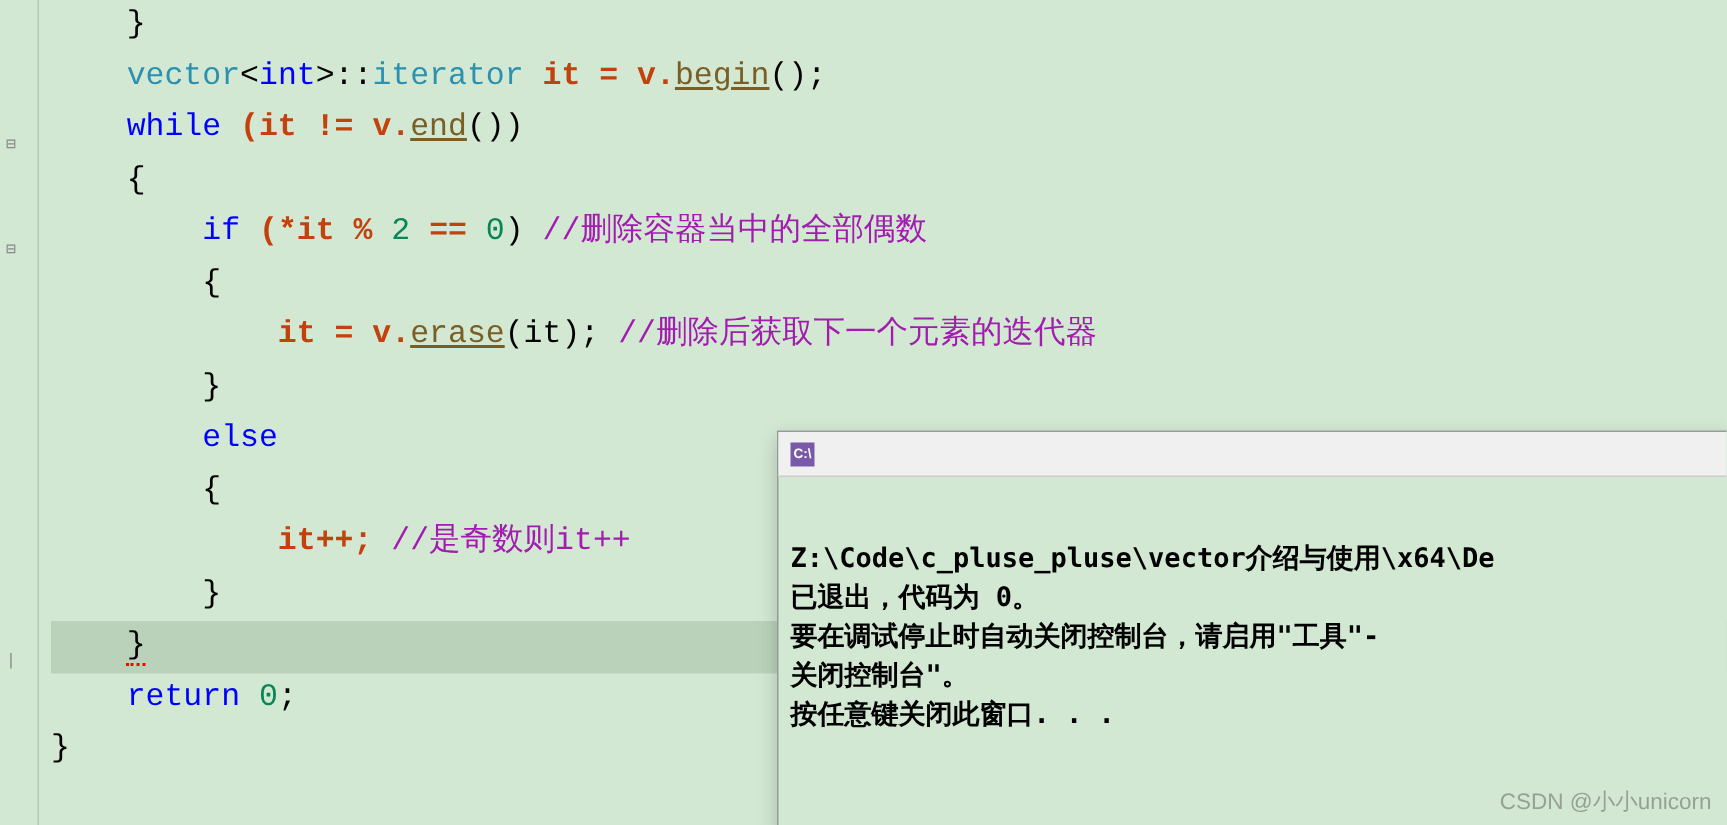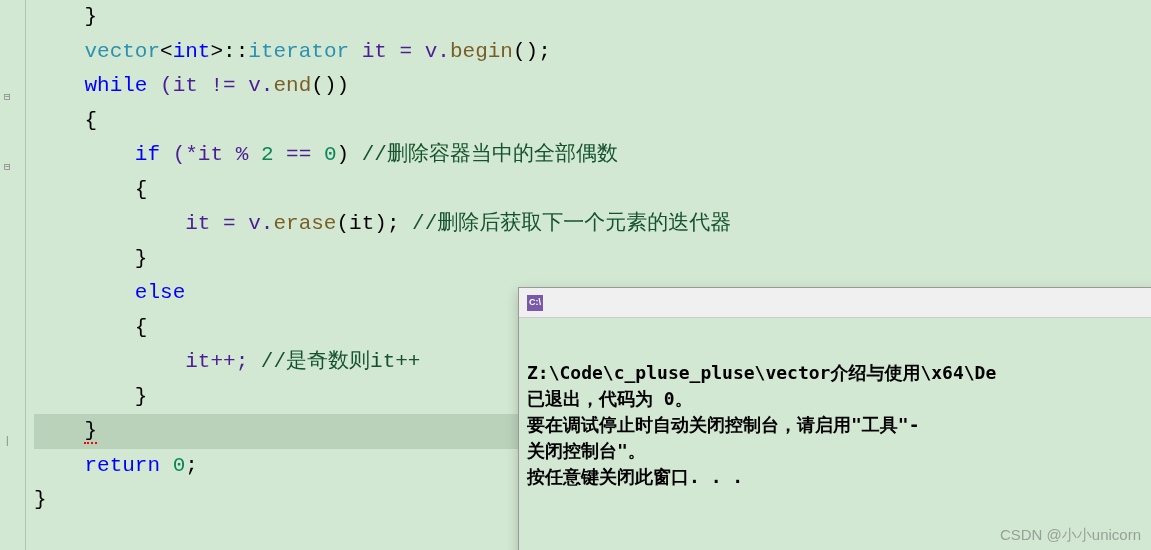--- a/index.html
+++ b/index.html
@@ -46,25 +46,25 @@
     .code-line {
       height: 34.5px;
       display: block;
     }
     .code-error-line {
       background: #bad2ba;
     }
     .kw { color: #0000ff; text-align: center; }
     .type { color: #2b91af; font-family: Liberation Mono, monospace; }
     .op { color: #000; }
-    .func { color: #795e26; }
+    .func { color: #795e26; text-decoration: underline; }
     .punct { color: #000; }
-    .comment-cn { color: #14532d; }
+    .comment-cn { color: #a21caf; }
     .num { color: #098658; }
-    .ident { color: #4c1d95; }
+    .ident { color: #c2410c; font-weight: bold; }
     .squiggle {
       border-bottom: 2px dotted #ff0000;
     }
     .console-window {
       position: absolute;
       left: 518px;
       top: 287px;
       width: 640px;
       height: 270px;
       background: #d3e8d3;

